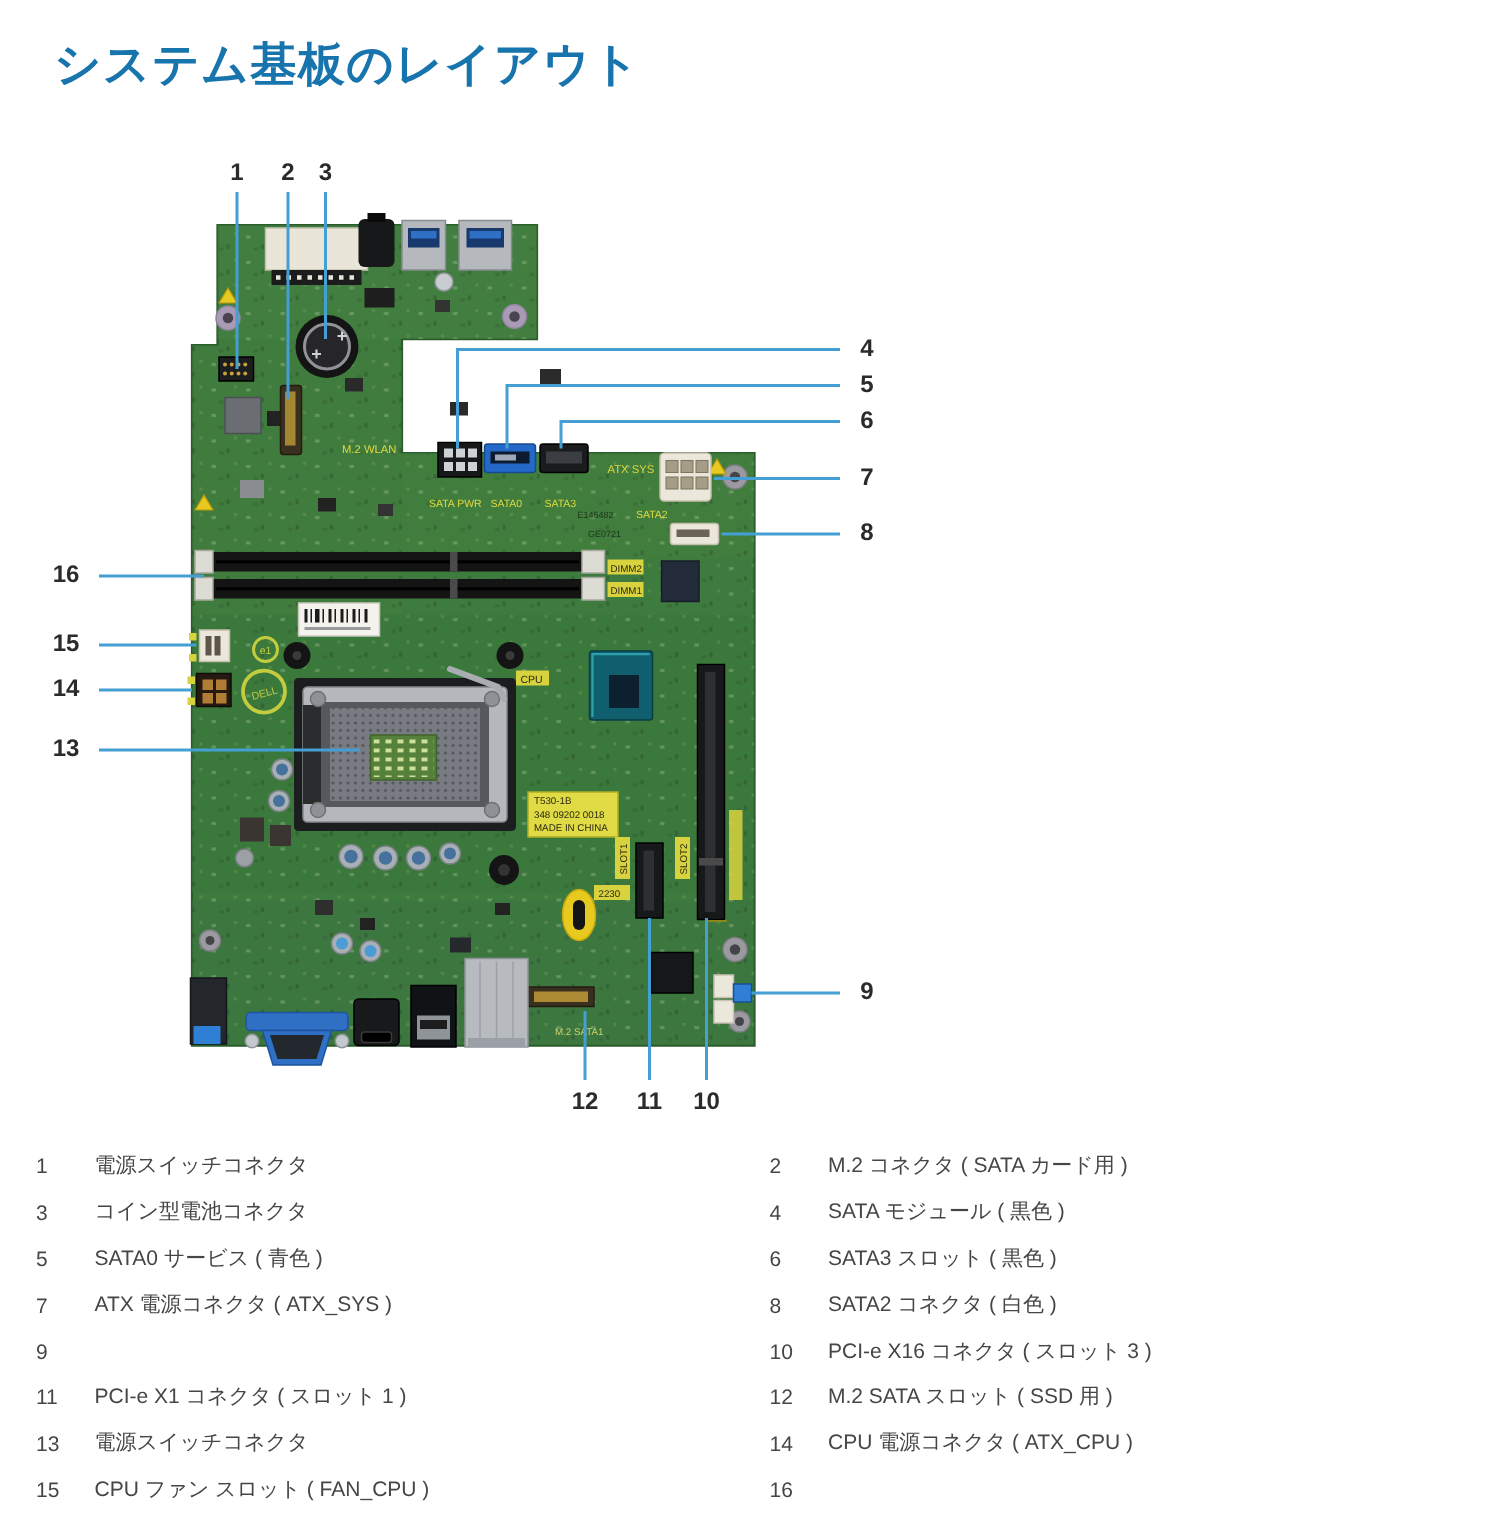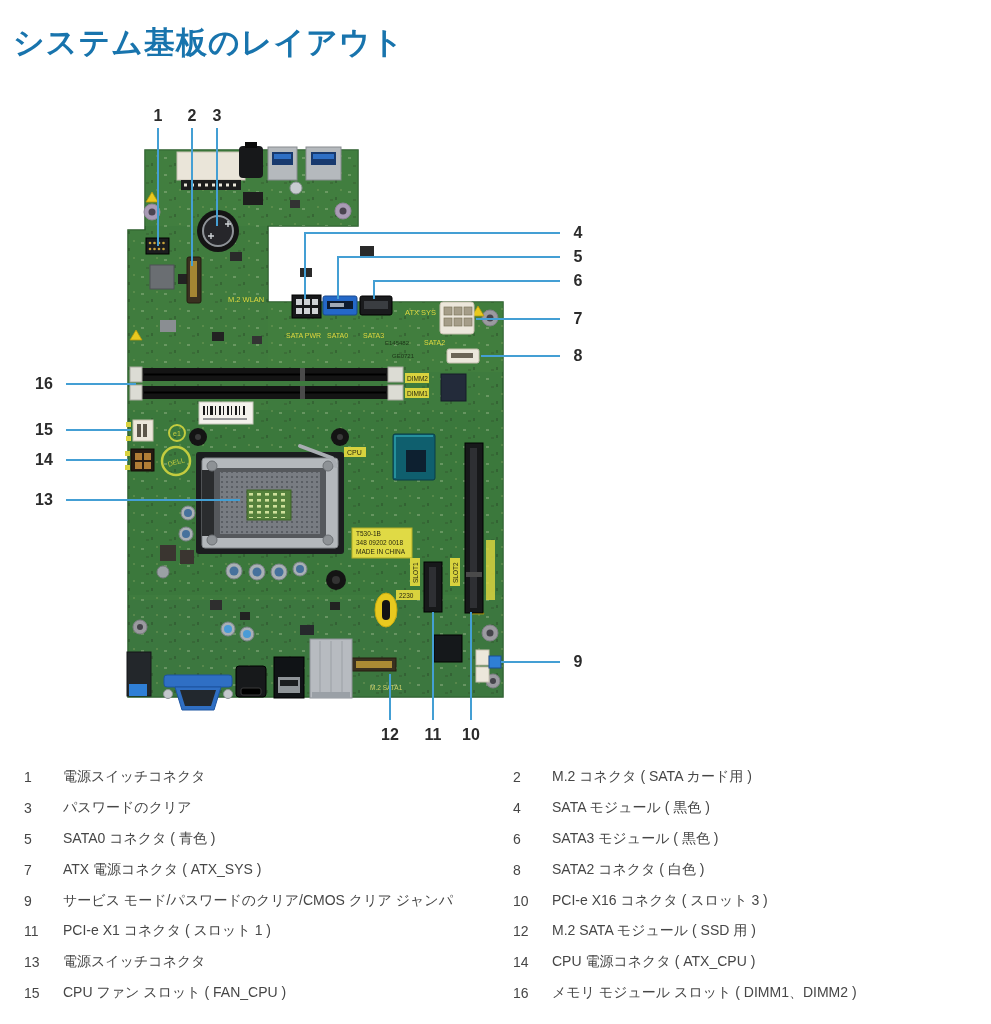--- a/index.html
+++ b/index.html
@@ -1,21 +1,21 @@
 <!DOCTYPE html>
 <html><head>
 <meta charset="utf-8">
 <style>
   html,body{margin:0;padding:0;}
   body{
     width:991px;height:1024px;position:relative;background:#ffffff;
     font-family:"Liberation Sans","DejaVu Sans",sans-serif;overflow:hidden;
   }
   .page-title{
-    position:absolute;top:22px;left:13px;margin:0;
+    position:absolute;top:22px;left:36px;margin:0;
     font-size:31px;font-weight:700;color:#1874ad;letter-spacing:1px;
   }
   .figure{position:absolute;top:0;left:0;width:991px;height:760px;}
   .figure svg{position:absolute;top:0;left:0;}
   .co{
     position:absolute;transform:translate(-50%,-50%);
     font-size:16px;font-weight:700;color:#2b2b2b;line-height:1;white-space:nowrap;
   }
   .legend{position:absolute;top:762px;left:0;width:991px;}
   .legend-col{position:absolute;top:0;}
@@ -466,33 +466,32 @@
 </div>
 
 <div class="legend">
   <div class="legend-col left">
     <div class="legend-row">
         <span class="lnum">1</span>
         <span class="llabel">電源スイッチコネクタ</span>
       </div>
     <div class="legend-row">
         <span class="lnum">3</span>
-        <span class="llabel">パスワードのクリア</span>
+        <span class="llabel">コイン型電池コネクタ</span>
       </div>
     <div class="legend-row">
         <span class="lnum">5</span>
-        <span class="llabel">SATA0 コネクタ ( 青色 )</span>
+        <span class="llabel">SATA0 サービス ( 青色 )</span>
       </div>
     <div class="legend-row">
         <span class="lnum">7</span>
         <span class="llabel">ATX 電源コネクタ ( ATX_SYS )</span>
       </div>
     <div class="legend-row">
         <span class="lnum">9</span>
-        <span class="llabel">サービス モード/パスワードのクリア/CMOS クリア ジャンパ</span>
       </div>
     <div class="legend-row">
         <span class="lnum">11</span>
         <span class="llabel">PCI-e X1 コネクタ ( スロット 1 )</span>
       </div>
     <div class="legend-row">
         <span class="lnum">13</span>
         <span class="llabel">電源スイッチコネクタ</span>
       </div>
     <div class="legend-row">
@@ -504,36 +503,35 @@
     <div class="legend-row">
         <span class="lnum">2</span>
         <span class="llabel">M.2 コネクタ ( SATA カード用 )</span>
       </div>
     <div class="legend-row">
         <span class="lnum">4</span>
         <span class="llabel">SATA モジュール ( 黒色 )</span>
       </div>
     <div class="legend-row">
         <span class="lnum">6</span>
-        <span class="llabel">SATA3 モジュール ( 黒色 )</span>
+        <span class="llabel">SATA3 スロット ( 黒色 )</span>
       </div>
     <div class="legend-row">
         <span class="lnum">8</span>
         <span class="llabel">SATA2 コネクタ ( 白色 )</span>
       </div>
     <div class="legend-row">
         <span class="lnum">10</span>
         <span class="llabel">PCI-e X16 コネクタ ( スロット 3 )</span>
       </div>
     <div class="legend-row">
         <span class="lnum">12</span>
-        <span class="llabel">M.2 SATA モジュール ( SSD 用 )</span>
+        <span class="llabel">M.2 SATA スロット ( SSD 用 )</span>
       </div>
     <div class="legend-row">
         <span class="lnum">14</span>
         <span class="llabel">CPU 電源コネクタ ( ATX_CPU )</span>
       </div>
     <div class="legend-row">
         <span class="lnum">16</span>
-        <span class="llabel">メモリ モジュール スロット ( DIMM1、DIMM2 )</span>
       </div>
   </div>
 </div>
 
 </body></html>

